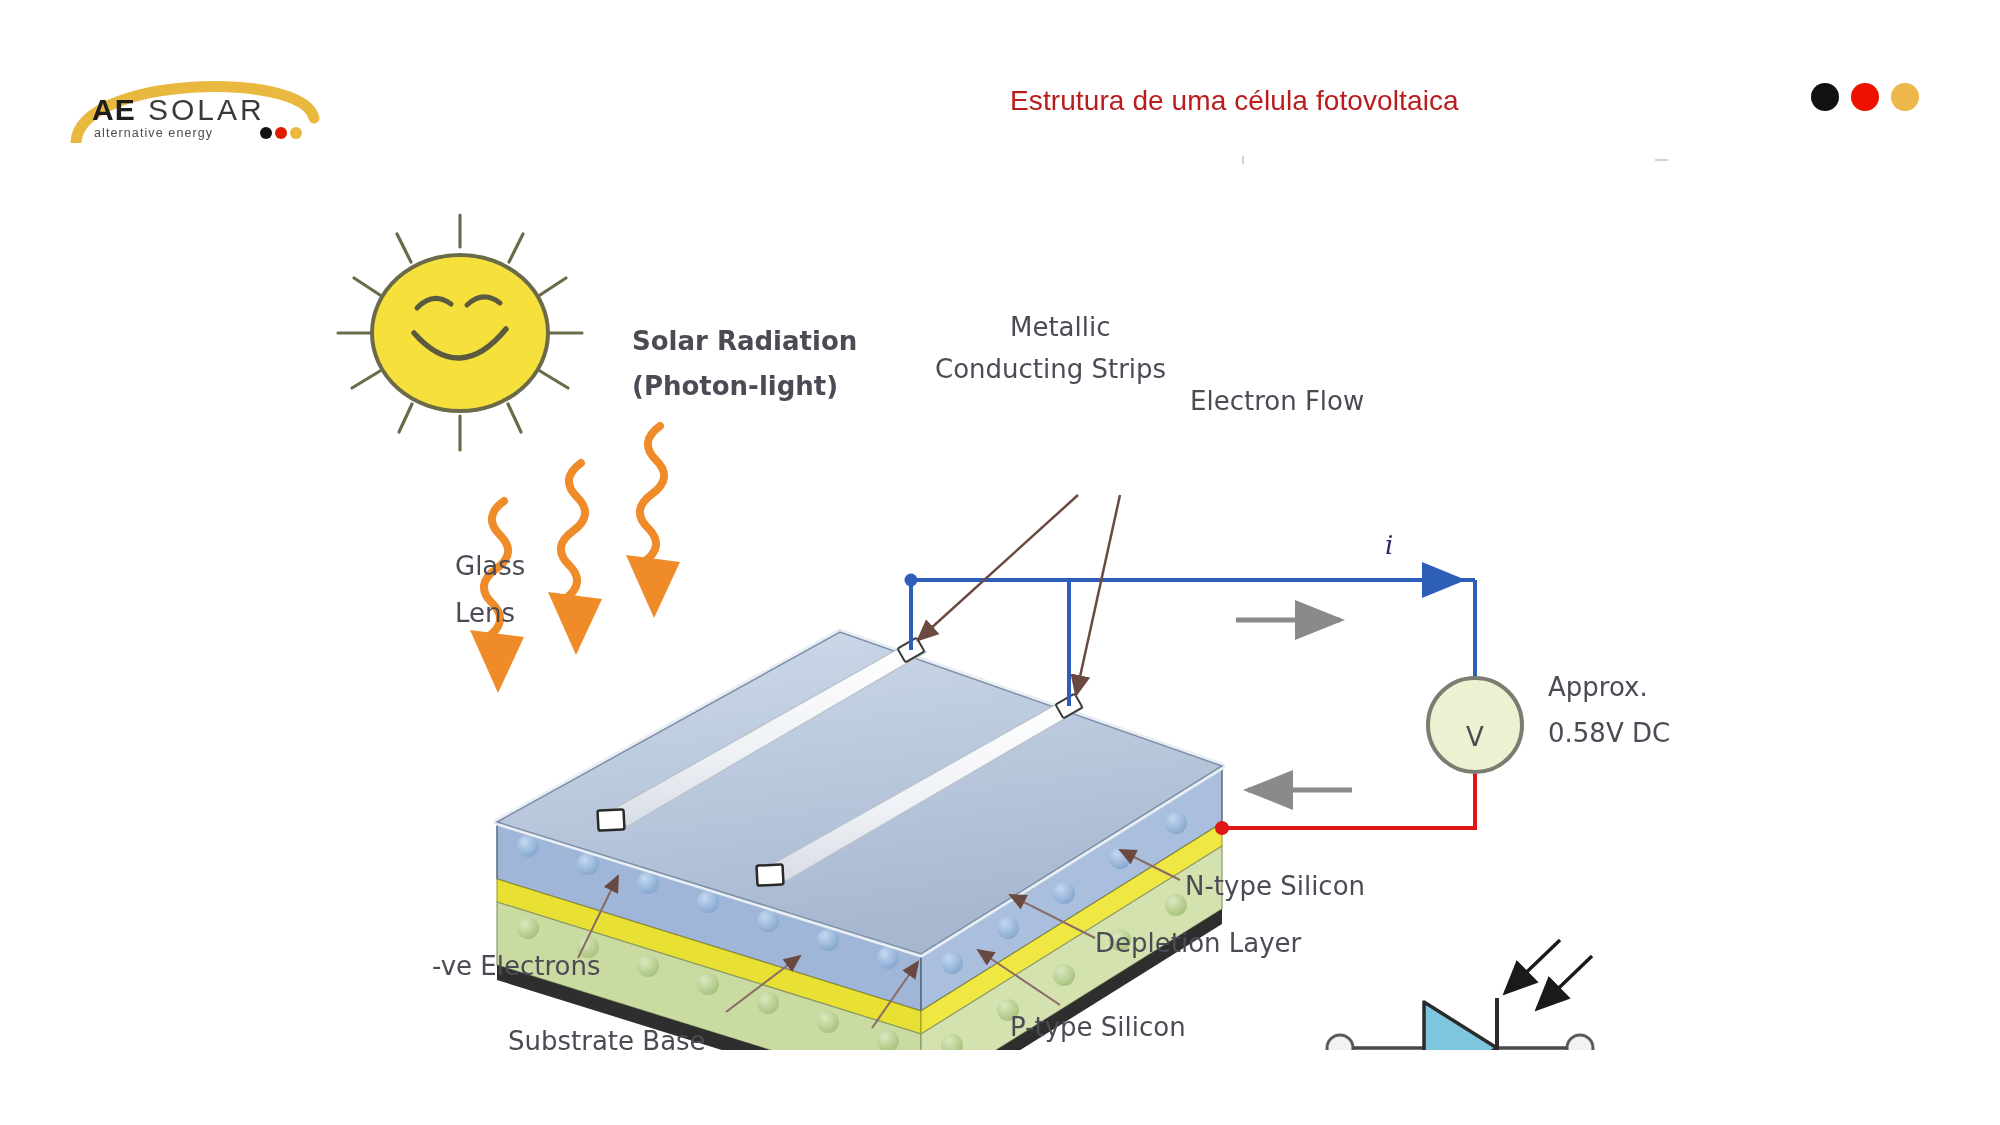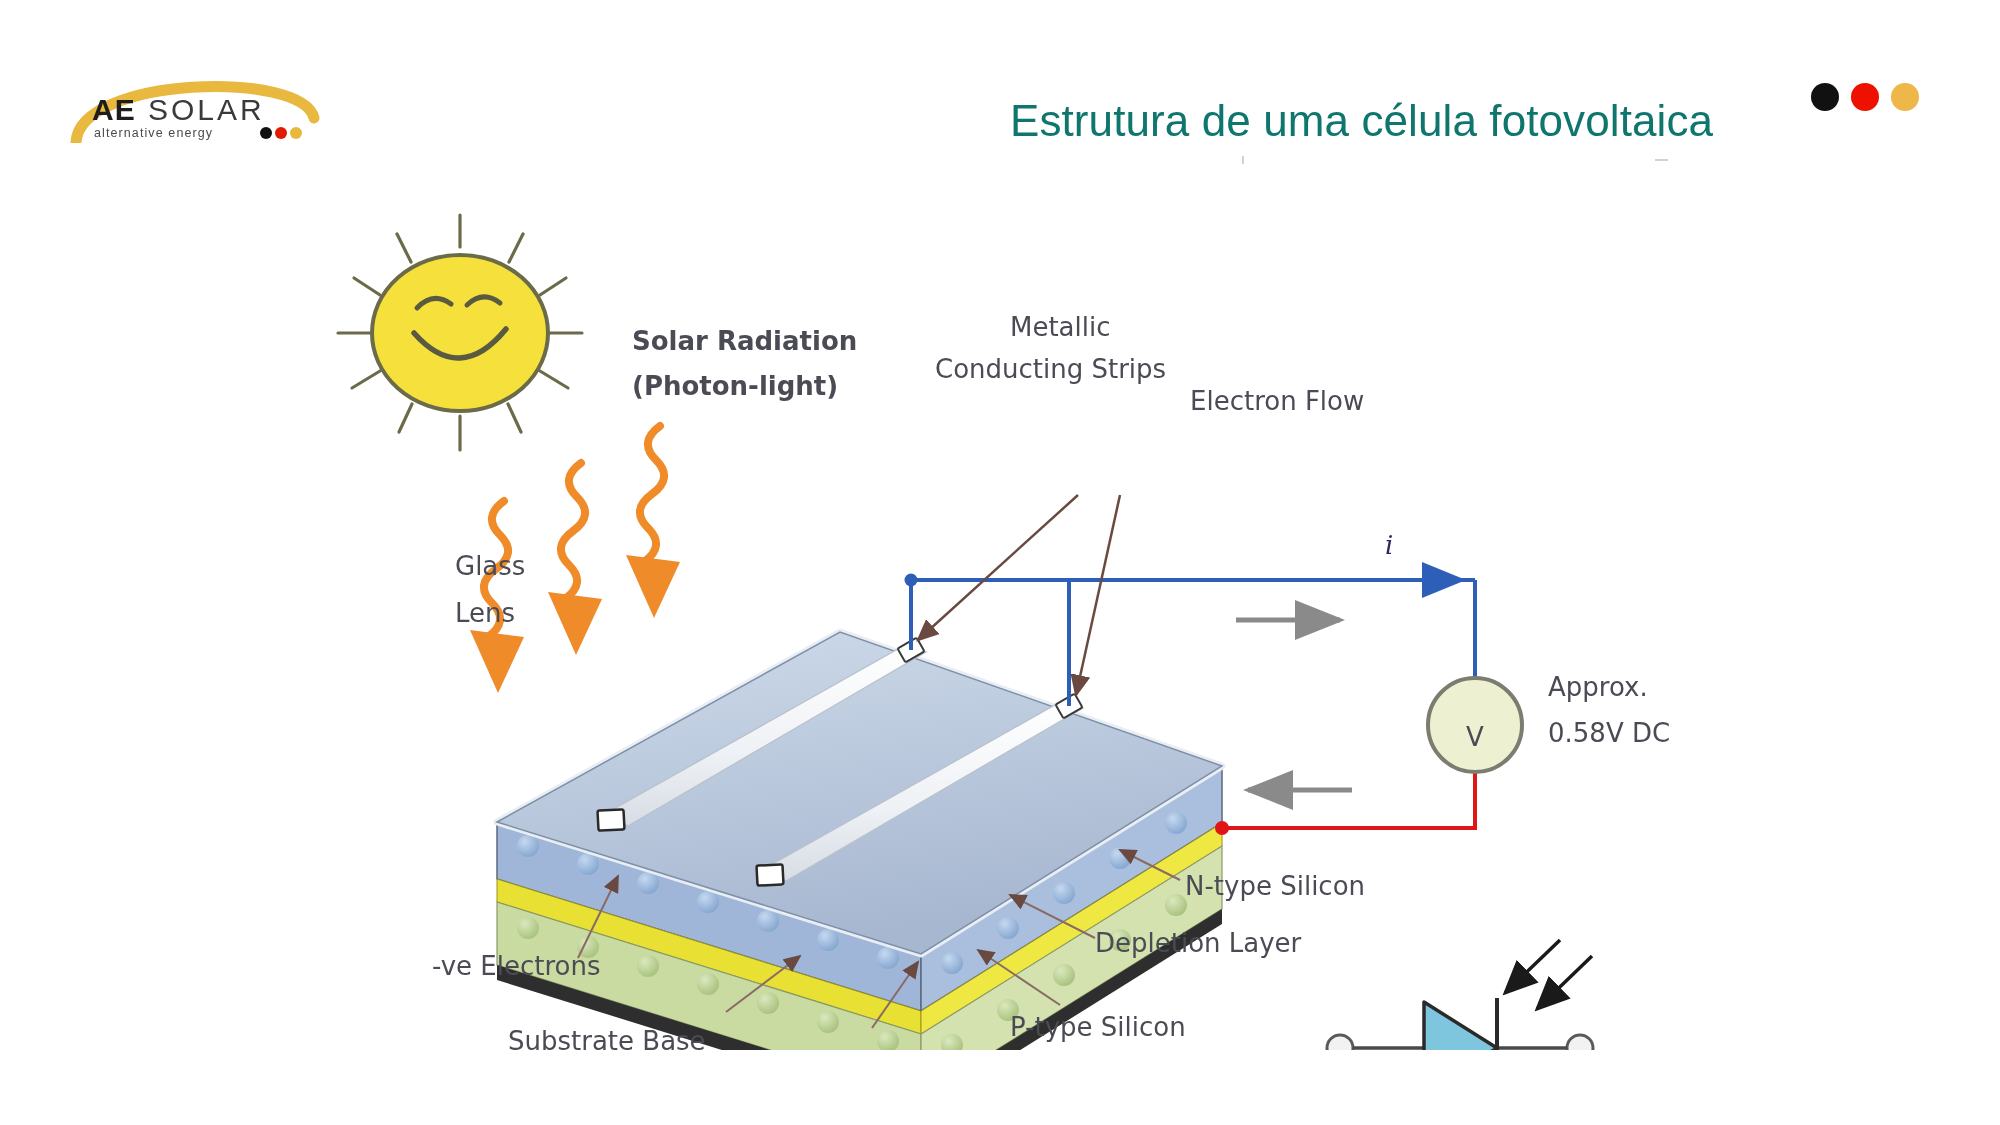--- a/index.html
+++ b/index.html
@@ -25,23 +25,23 @@
 
   #logo {
     position: absolute;
     left: 70px; top: 58px;
     width: 250px; height: 85px;
   }
   #logo svg { display: block; }
 
   #page-title {
     position: absolute;
-    left: 1010px; top: 96px;
-    font-size: 44px;
-    color: #0f766e;
+    left: 1010px; top: 85px;
+    font-size: 28px;
+    color: #b91c1c;
     font-weight: 400;
     letter-spacing: 0.1px;
     white-space: nowrap;
   }
 
   #brand-dots {
     position: absolute;
     left: 1811px; top: 83px;
     display: flex;
     gap: 12px;

